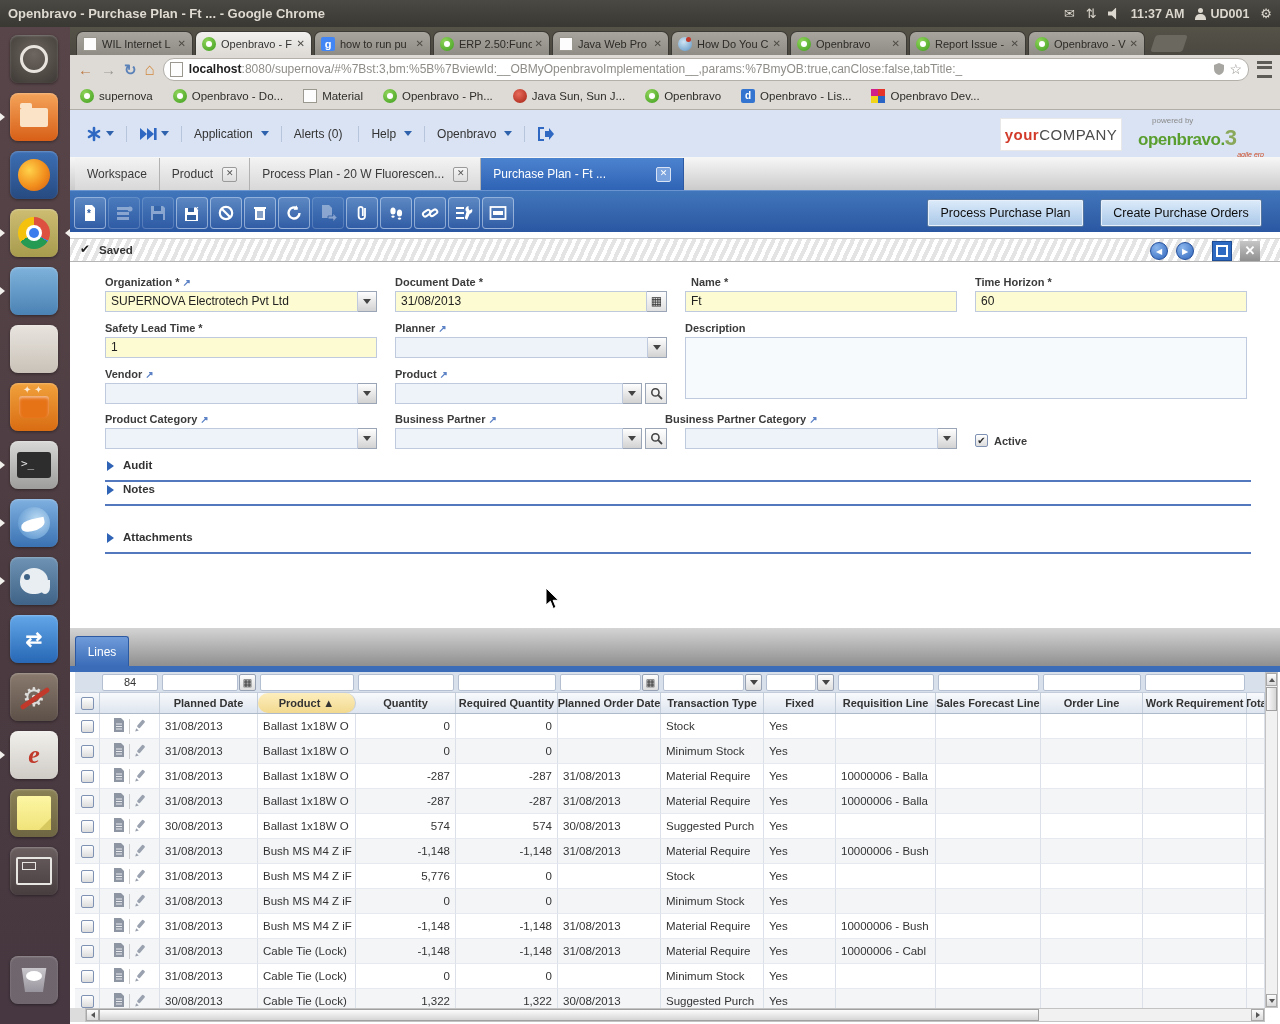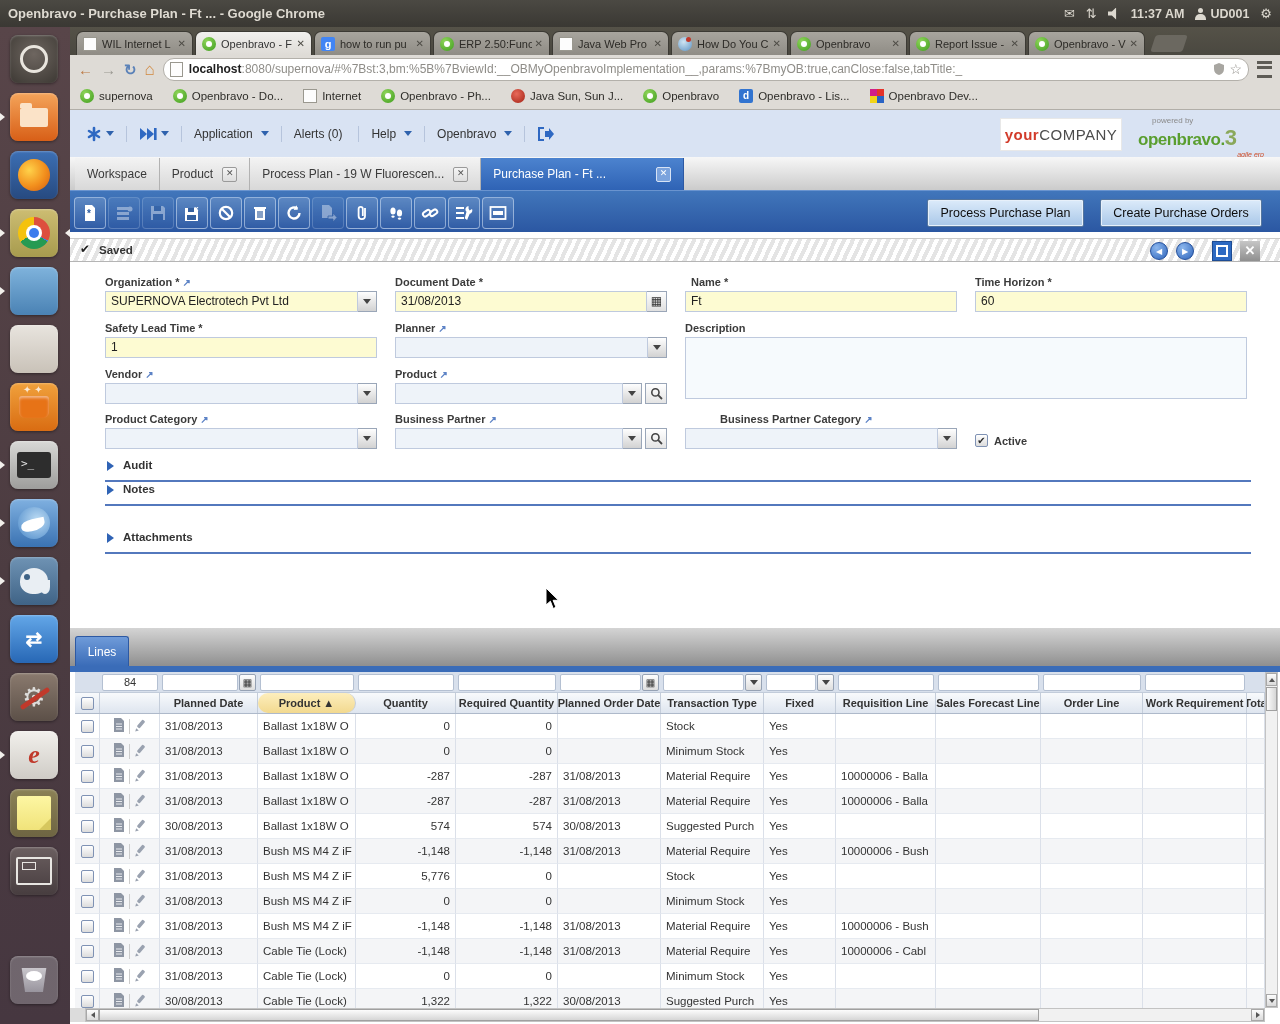--- a/index.html
+++ b/index.html
@@ -407,21 +407,21 @@
       <span class="bmk">
         <span class="fav fav-ob"></span>
         <span>supernova</span>
       </span>
       <span class="bmk">
         <span class="fav fav-ob"></span>
         <span>Openbravo - Do...</span>
       </span>
       <span class="bmk">
         <span class="fav fav-page"></span>
-        <span>Internet</span>
+        <span>Material</span>
       </span>
       <span class="bmk">
         <span class="fav fav-ob"></span>
         <span>Openbravo - Ph...</span>
       </span>
       <span class="bmk">
         <span class="fav fav-java"></span>
         <span>Java Sun, Sun J...</span>
       </span>
       <span class="bmk">
@@ -504,21 +504,21 @@
 
     <div id="obtabs" class="abs">
         <div class="otab">
           <span>Workspace</span>
         </div>
         <div class="otab">
           <span>Product</span>
           <span class="xbox">✕</span>
         </div>
         <div class="otab">
-          <span>Process Plan - 19 W Fluorescen...</span>
+          <span>Process Plan - 20 W Fluorescen...</span>
           <span class="xbox">✕</span>
         </div>
         <div class="otab active">
           <span>Purchase Plan - Ft ...</span>
           <span class="xbox">✕</span>
         </div>
       </div>
 
     <div id="bluebar" class="abs">
       <div class="action-btn" id="btn-process" style="left:857px;width:157px;">
@@ -718,21 +718,21 @@
         <div class="fwrap" style="left: 325px; top: 166px; width: 272px;">
           <div class="ftext"></div>
           <div class="ddbtn"></div>
           <div class="searchbtn">
             <svg width="13" height="13" viewBox="0 0 13 13">
               <circle cx="5.4" cy="5.4" r="3.6" fill="none" stroke="#444" stroke-width="1.6"></circle>
               <line x1="8.2" y1="8.2" x2="12" y2="12" stroke="#444" stroke-width="1.8"></line>
             </svg>
           </div>
         </div>
-        <div class="flabel" style="left: 650px; top: 151px;">Business Partner Category<span class="lnkarrow">↗</span></div>
+        <div class="flabel" style="left: 595px; top: 151px;">Business Partner Category<span class="lnkarrow">↗</span></div>
         <div class="fwrap" style="left: 615px; top: 166px; width: 272px;">
           <div class="ftext"></div>
           <div class="ddbtn"></div>
         </div>
         <div class="fwrap" style="left: 905px; top: 168px; align-items: center;">
           <span class="cbx">✔</span>
           <span class="cbx-label">Active</span>
         </div>
         <div class="sec" style="top: 195px;">
           <span class="tri"></span>

